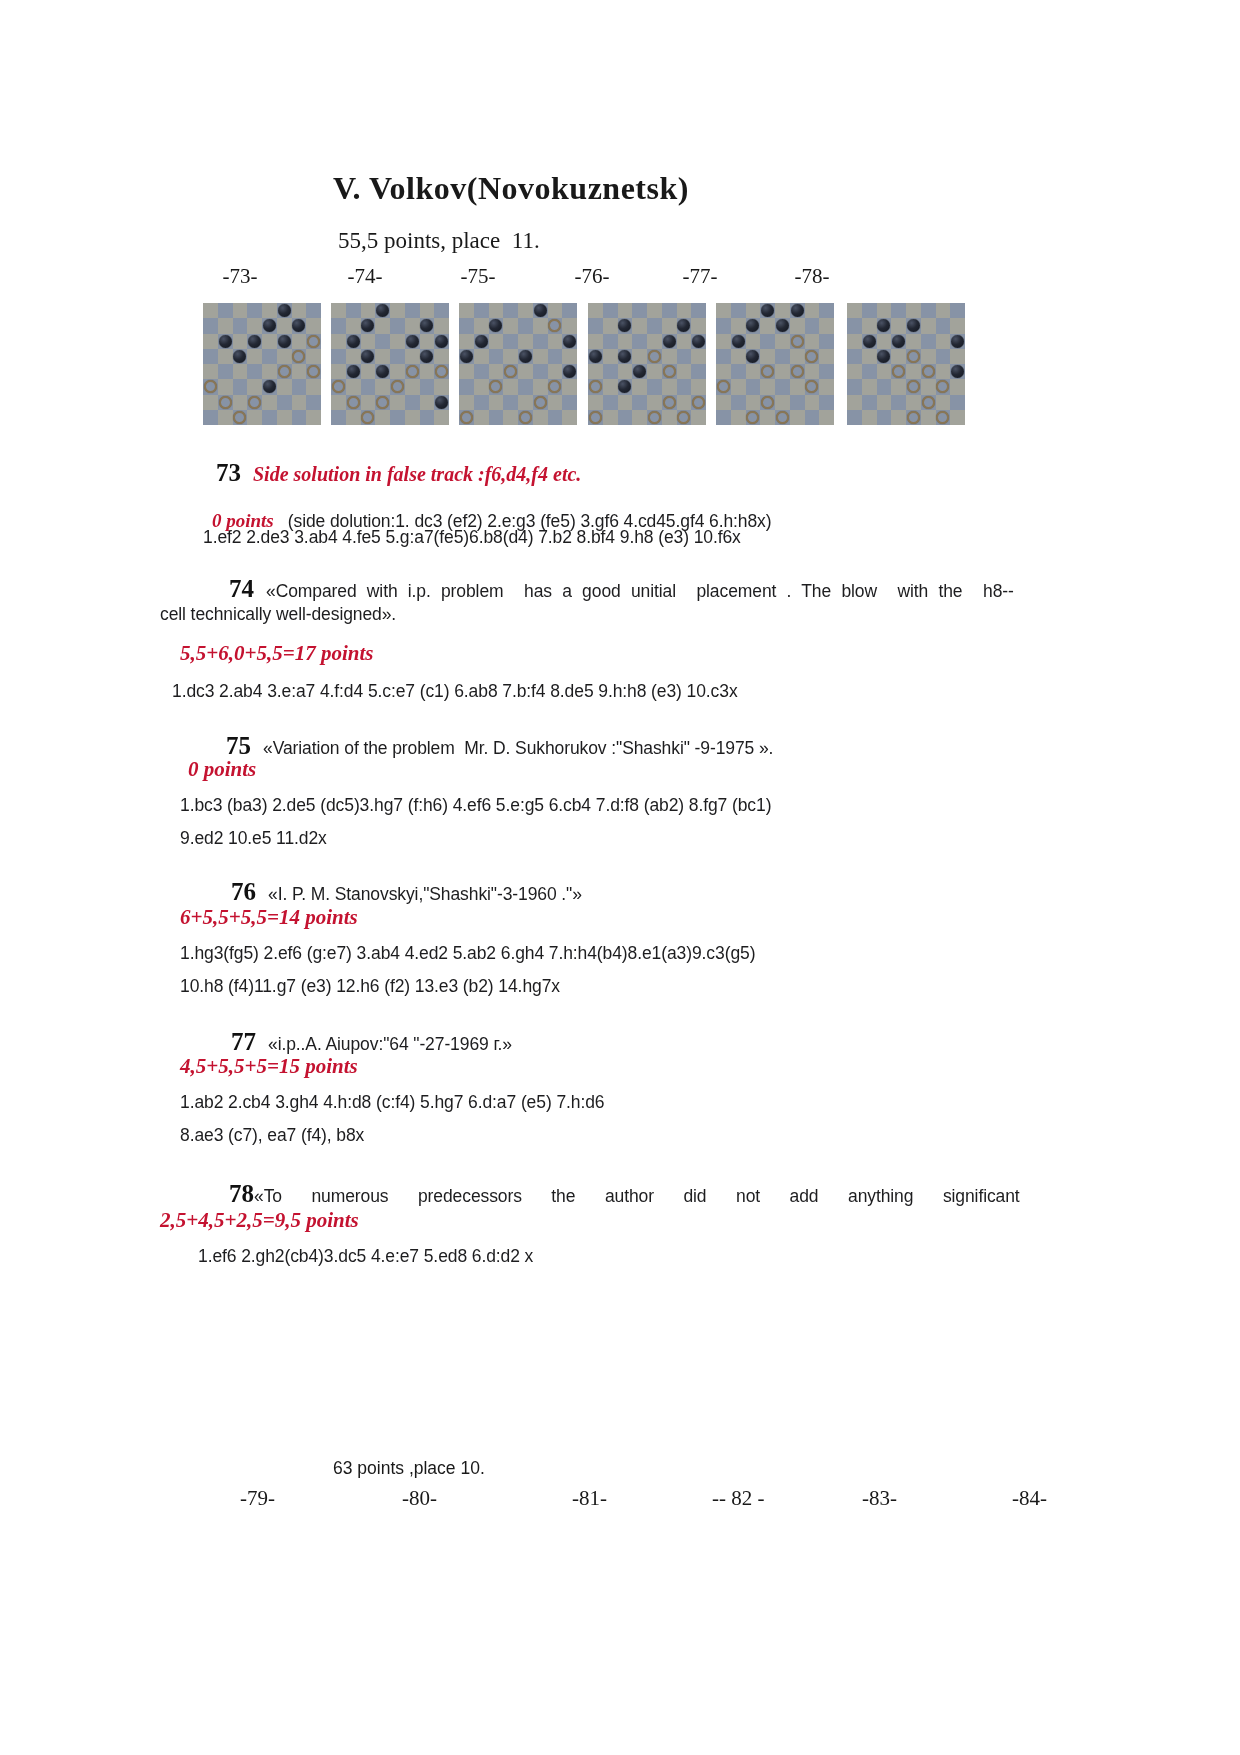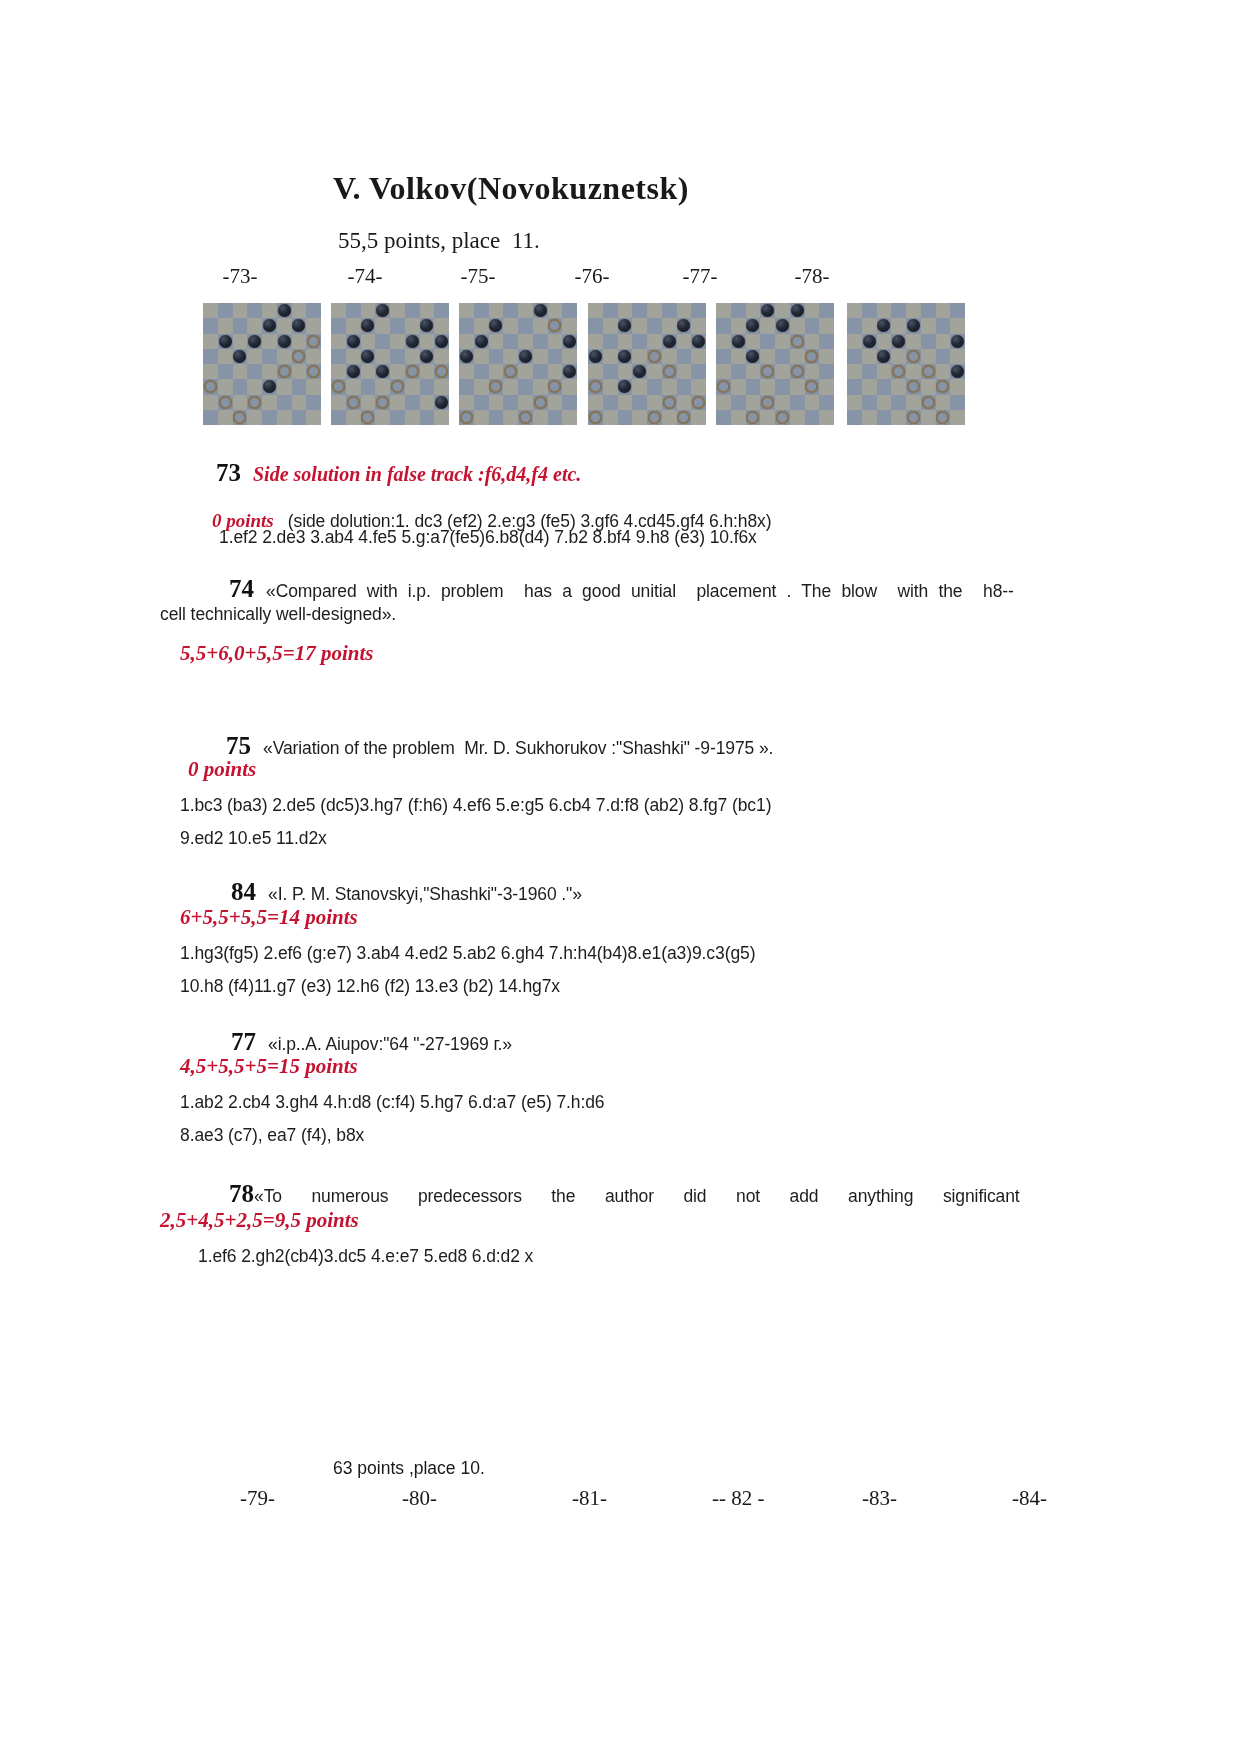--- a/index.html
+++ b/index.html
@@ -558,37 +558,38 @@
       <div class="piece pw" style="left: 59.875px; top: 107.875px;"></div>
       <div class="piece pw" style="left: 89.375px; top: 107.875px;"></div>
     </div>
 
   <div class="trow" style="left:200px;top:441px;text-align:right;">
     <span class="pnum">73</span><span class="red-head">Side solution in false track :f6,d4,f4 etc.</span>
   </div>
   <div class="trow" style="left:196px;top:492px;">
     <span class="red-pts" style="font-size:19px;">0 points</span><span class="mv gap">(side dolution:1. dc3 (ef2) 2.e:g3 (fe5) 3.gf6 4.cd45.gf4 6.h:h8x)</span>
   </div>
-  <div class="trow mv" style="left:219px;top:527px;">1.ef2 2.de3 3.ab4 4.fe5 5.g:a7(fe5)6.b8(d4) 7.b2 8.bf4 9.h8 (e3) 10.f6x</div>
+  <div class="trow mv" style="left:203px;top:527px;">1.ef2 2.de3 3.ab4 4.fe5 5.g:a7(fe5)6.b8(d4) 7.b2 8.bf4 9.h8 (e3) 10.f6x</div>
 
   <div class="trow" style="left:213px;top:557px;">
     <span class="pnum">74</span><span class="mv ws74">«Compared with i.p. problem  has a good unitial  placement . The blow  with the  h8--</span>
   </div>
   <div class="trow mv" style="left:160px;top:604px;">cell technically well-designed».</div>
   <div class="trow red-pts" style="left:180px;top:641px;">5,5+6,0+5,5=17 points</div>
+  <div class="trow mv" style="left:172px;top:681px;">1.dc3 2.ab4 3.e:a7 4.f:d4 5.c:e7 (c1) 6.ab8 7.b:f4 8.de5 9.h:h8 (e3) 10.c3x</div>
 
   <div class="trow" style="left:210px;top:714px;">
     <span class="pnum">75</span><span class="mv">«Variation of the problem  Mr. D. Sukhorukov :"Shashki" -9-1975 ».</span>
   </div>
   <div class="trow red-pts" style="left:188px;top:757px;">0 points</div>
   <div class="trow mv" style="left:180px;top:795px;">1.bc3 (ba3) 2.de5 (dc5)3.hg7 (f:h6) 4.ef6 5.e:g5 6.cb4 7.d:f8 (ab2) 8.fg7 (bc1)</div>
   <div class="trow mv" style="left:180px;top:828px;">9.ed2 10.e5 11.d2x</div>
 
   <div class="trow" style="left:215px;top:860px;">
-    <span class="pnum">84</span><span class="mv">«I. P. M. Stanovskyi,"Shashki"-3-1960 ."»</span>
+    <span class="pnum">76</span><span class="mv">«I. P. M. Stanovskyi,"Shashki"-3-1960 ."»</span>
   </div>
   <div class="trow red-pts" style="left:180px;top:905px;">6+5,5+5,5=14 points</div>
   <div class="trow mv" style="left:180px;top:943px;">1.hg3(fg5) 2.ef6 (g:e7) 3.ab4 4.ed2 5.ab2 6.gh4 7.h:h4(b4)8.e1(a3)9.c3(g5)</div>
   <div class="trow mv" style="left:180px;top:976px;">10.h8 (f4)11.g7 (e3) 12.h6 (f2) 13.e3 (b2) 14.hg7x</div>
 
   <div class="trow" style="left:215px;top:1010px;">
     <span class="pnum">77</span><span class="mv">«i.p..A. Aiupov:"64 "-27-1969 г.»</span>
   </div>
   <div class="trow red-pts" style="left:180px;top:1054px;text-align:right;">4,5+5,5+5=15 points</div>
   <div class="trow mv" style="left:180px;top:1092px;">1.ab2 2.cb4 3.gh4 4.h:d8 (c:f4) 5.hg7 6.d:a7 (e5) 7.h:d6</div>

